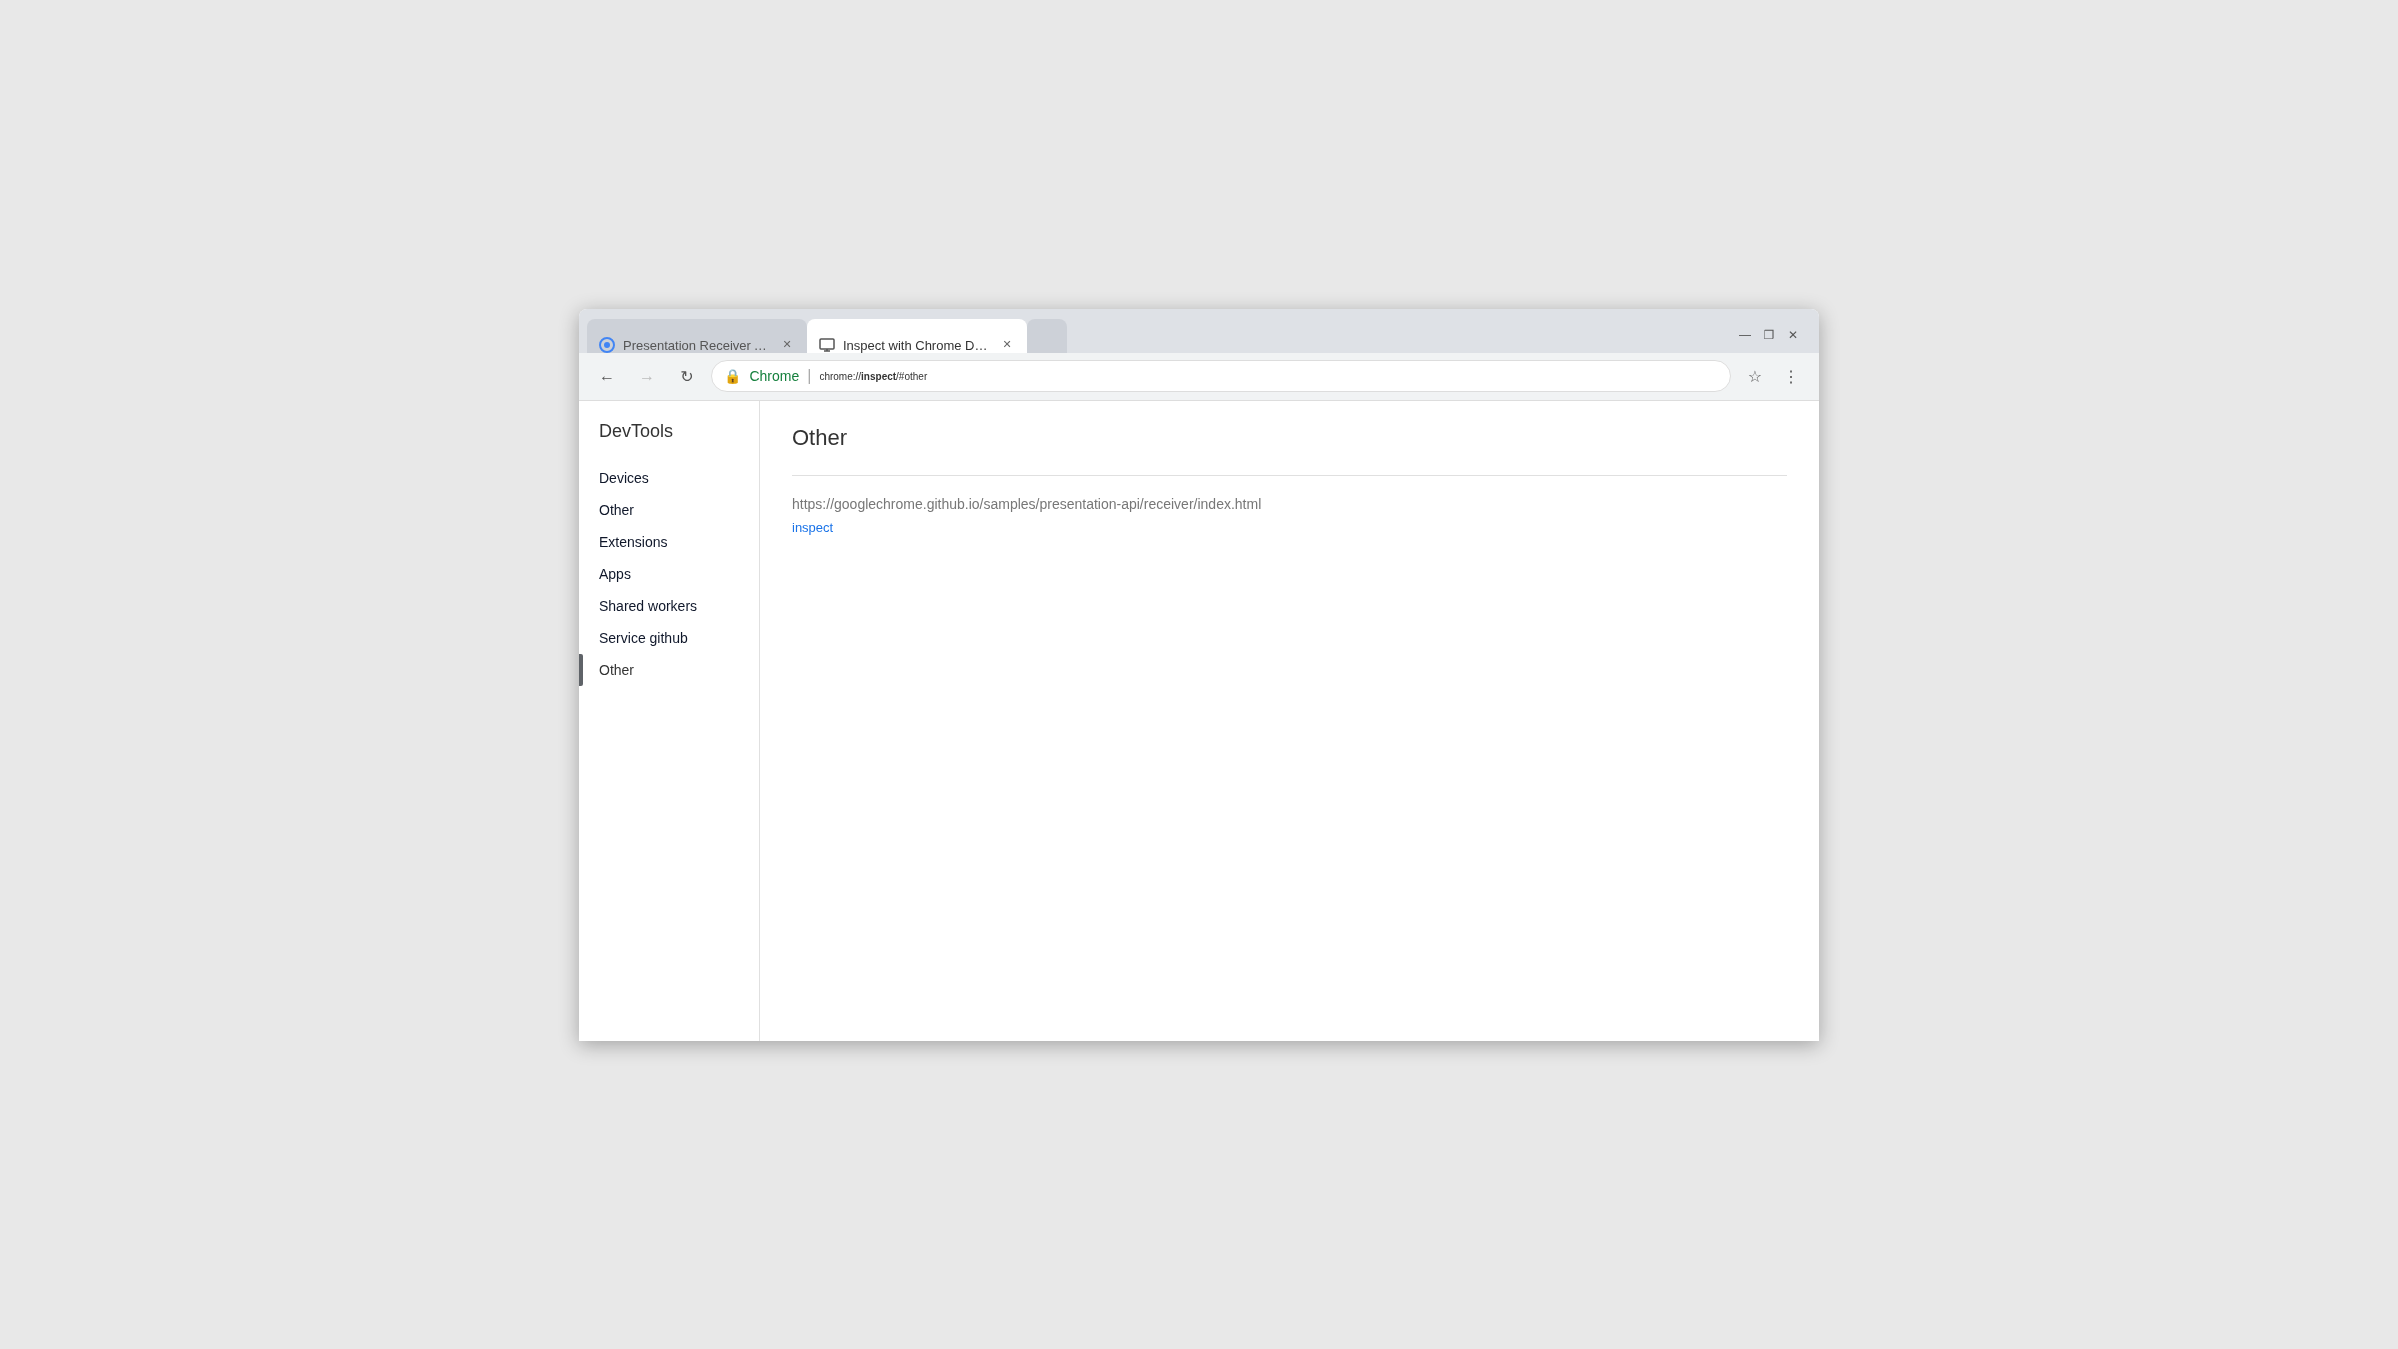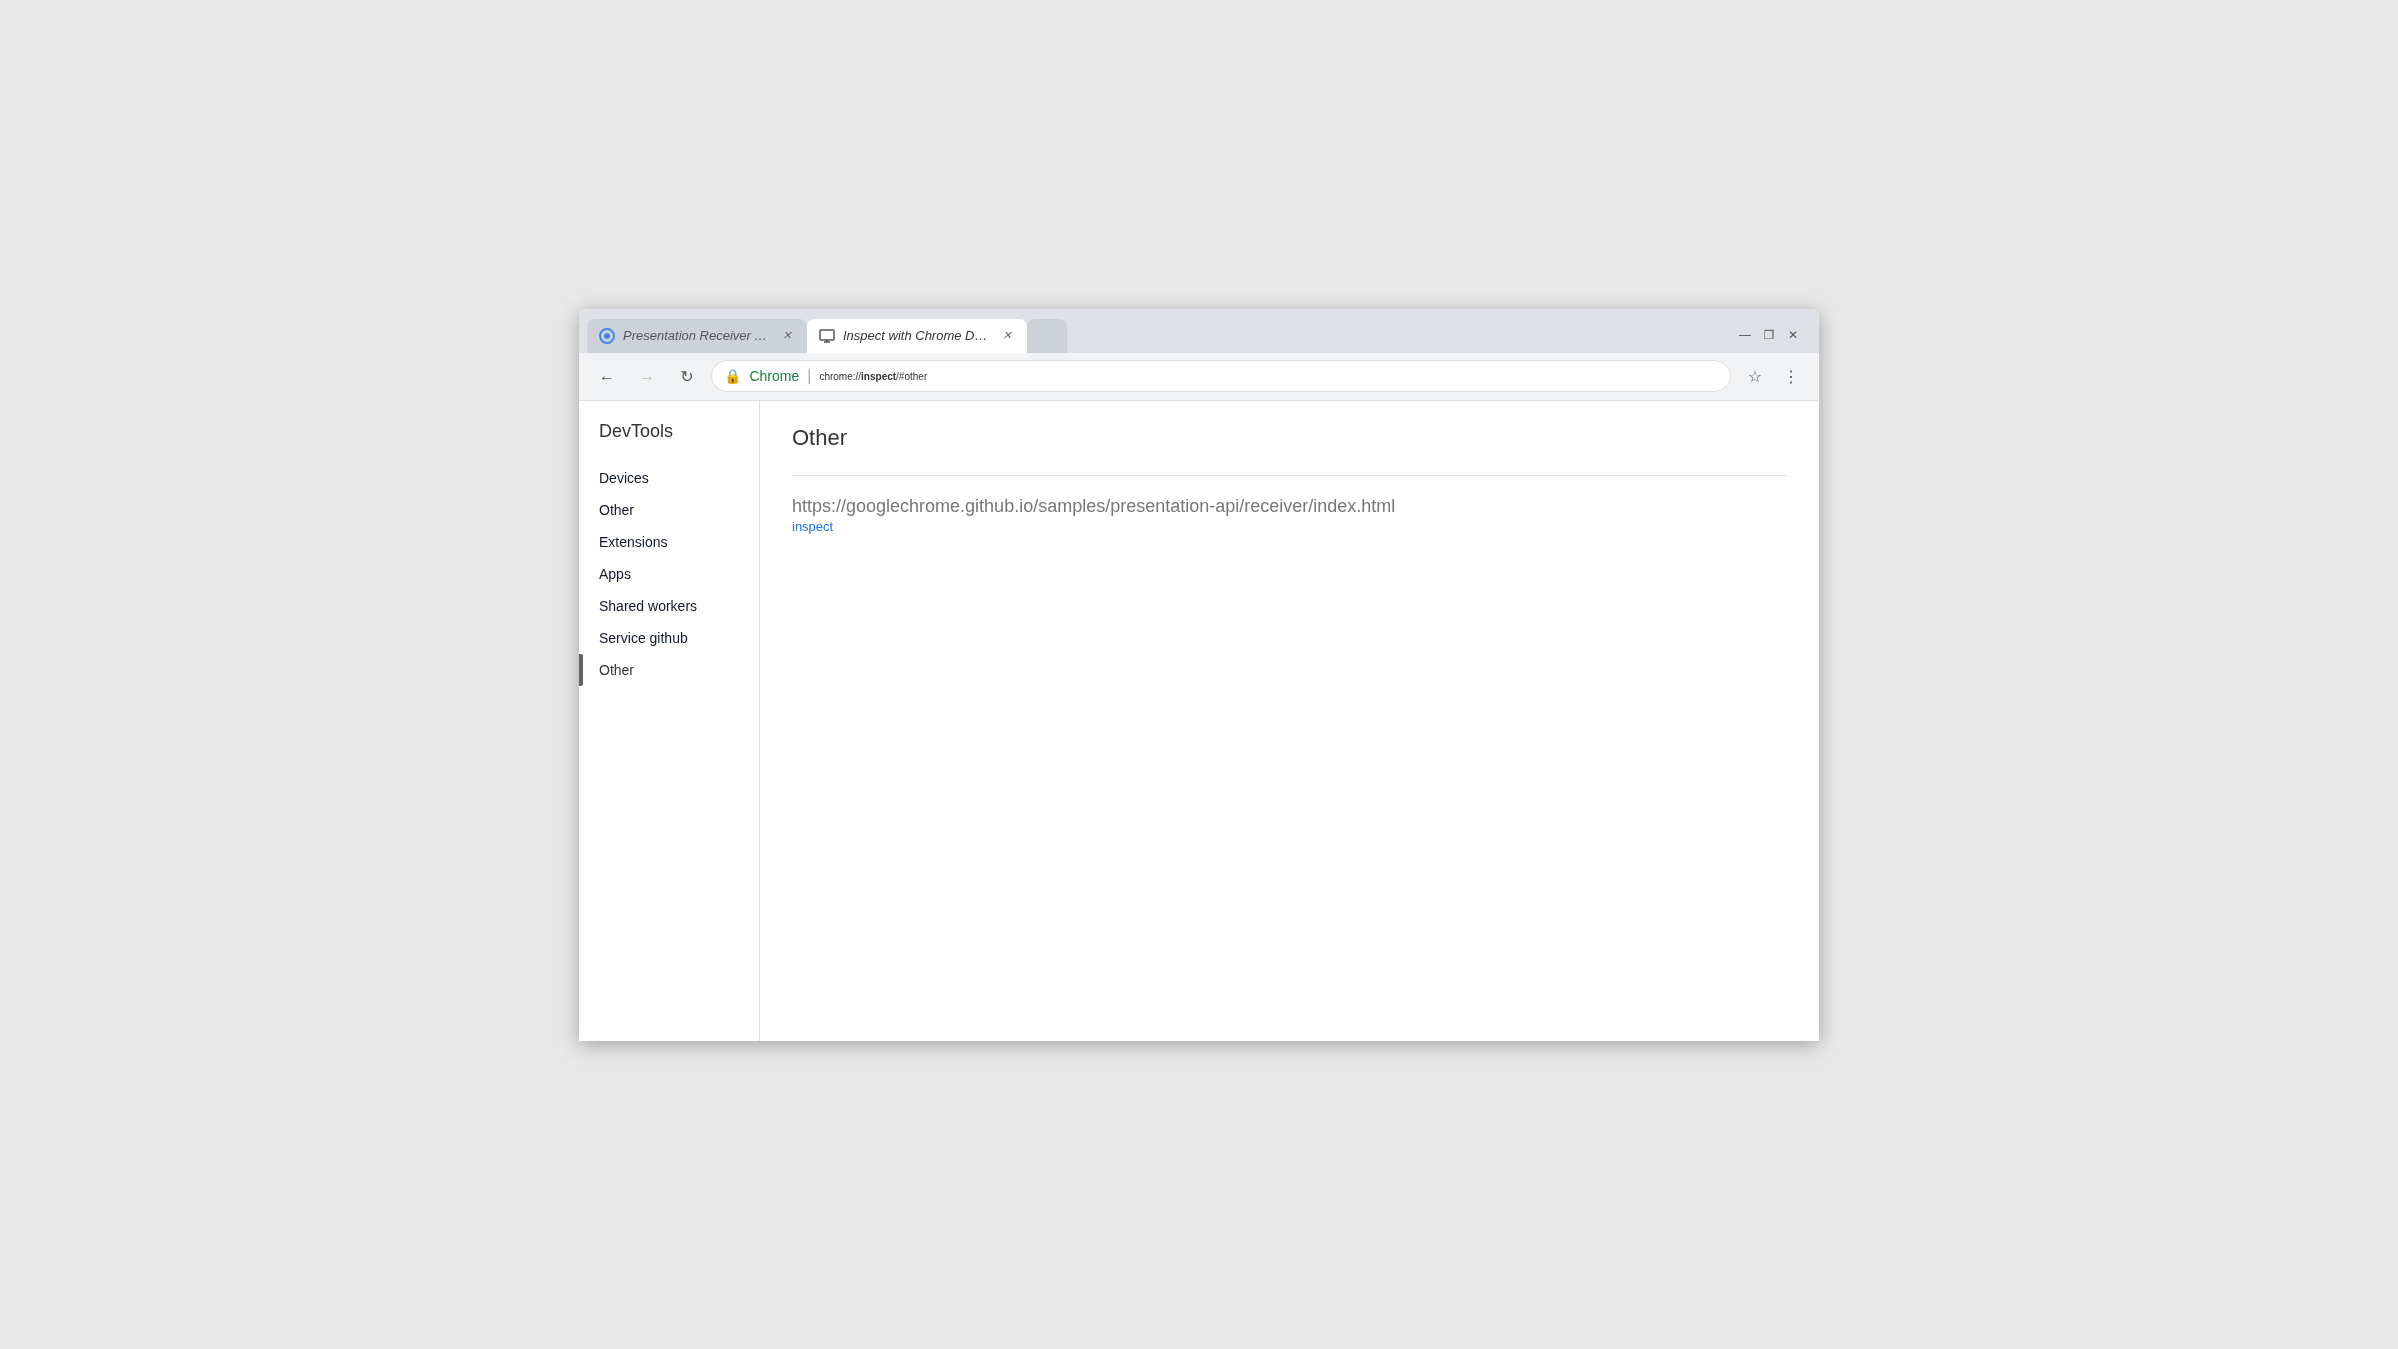--- a/index.html
+++ b/index.html
@@ -46,33 +46,32 @@
       color: #555;
       font-size: 12px;
     }
     .tabs-row {
       display: flex;
       align-items: flex-end;
       flex: 1;
     }
     .tab {
       display: flex;
-      align-items: center;
+      align-items: flex-end;
       height: 34px;
       padding: 0 12px;
       border-radius: 8px 8px 0 0;
       background: #cdd1d8;
       color: #555;
       font-size: 13px;
       gap: 8px;
       min-width: 180px;
       max-width: 220px;
       cursor: pointer;
       position: relative;
-      font-style: italic;
     }
     .tab.active {
       background: #fff;
       color: #333;
     }
     .tab-title {
       overflow: hidden;
       text-overflow: ellipsis;
       white-space: nowrap;
       flex: 1;
@@ -202,22 +201,23 @@
       font-weight: 400;
       color: #333;
       margin-bottom: 24px;
     }
     .divider {
       height: 1px;
       background: #e0e0e0;
       margin-bottom: 20px;
     }
     .item-url {
-      font-size: 18px;
+      font-size: 14px;
       color: #777;
+      margin-bottom: 6px;
     }
     .item-link {
       font-size: 13px;
       color: #1a73e8;
       text-decoration: none;
       cursor: pointer;
     }
   </style>
 </head>
 <body>

